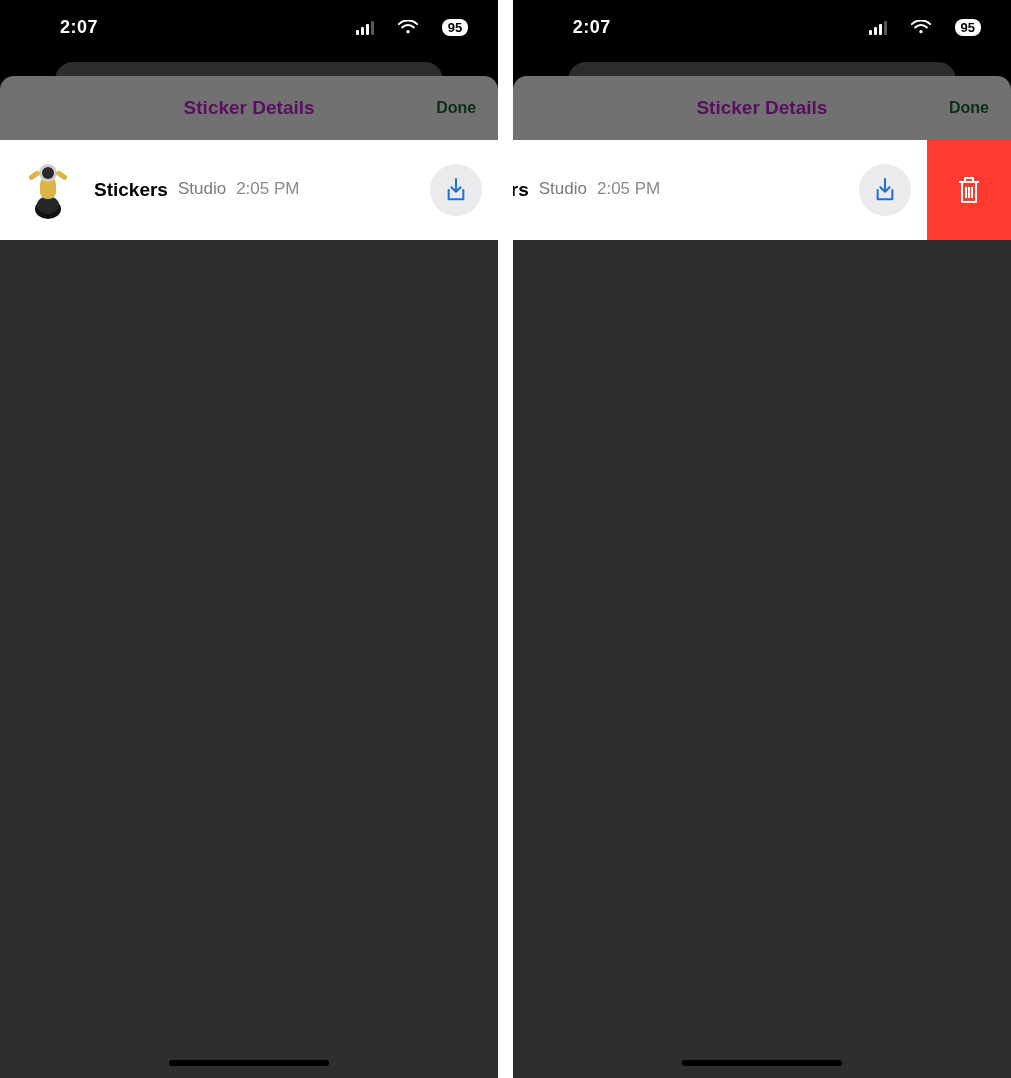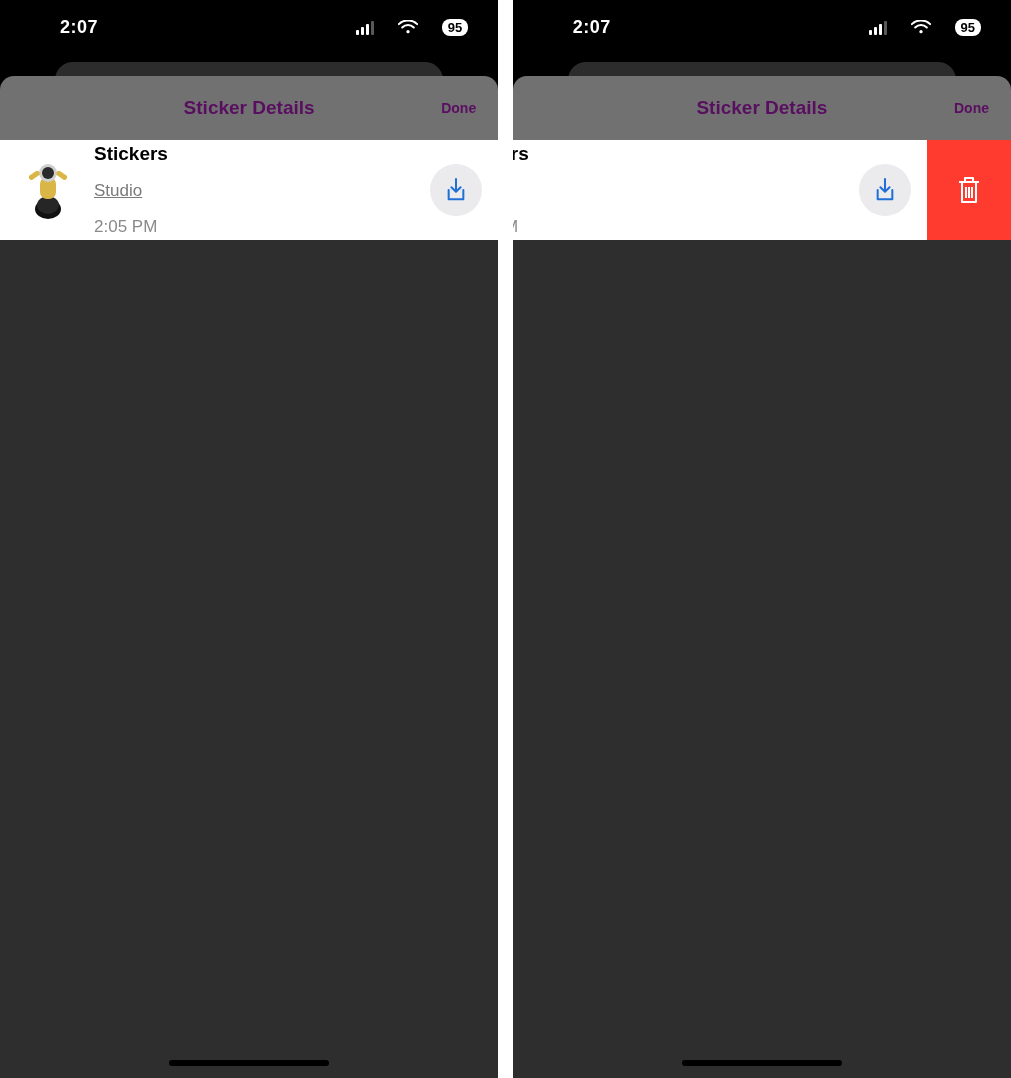--- a/index.html
+++ b/index.html
@@ -9,31 +9,31 @@
   .phone { width: 512px; height: 1078px; background: #000000; display: flex; flex-direction: column; overflow: hidden; position: relative; }
   
   .status-bar { height: 55px; display: flex; align-items: center; justify-content: space-between; padding: 0 30px 0 60px; color: #ffffff; }
   .status-time { font-size: 18px; font-weight: 600; letter-spacing: 0.5px; }
   .status-right { display: flex; align-items: center; gap: 24px; }
   .battery-pill { background: #ffffff; color: #000000; font-size: 13px; font-weight: 700; border-radius: 8px; padding: 2px 6px; line-height: 1; }
   .sheet-behind { position: absolute; top: 62px; left: 55px; right: 55px; height: 30px; background: rgba(127,127,127,0.35); border-top-left-radius: 18px; border-top-right-radius: 18px; }
   .modal { position: absolute; top: 76px; left: 0; right: 0; bottom: 0; display: flex; flex-direction: column; }
   .modal-header { height: 64px; background: #cfcecf; display: flex; align-items: center; justify-content: center; position: relative; border-top-left-radius: 14px; border-top-right-radius: 14px; }
   .modal-title { font-size: 19px; font-weight: 600; color: #a21caf; }
-  .modal-done { position: absolute; right: 22px; top: 50%; transform: translateY(-50%); font-size: 14px; font-weight: 600; color: #a21caf; }
+  .modal-done { position: absolute; right: 22px; top: 50%; transform: translateY(-50%); font-size: 16px; font-weight: 600; color: #14532d; }
   
   .list { background: #ffffff; }
   .row-wrap { display: flex; height: 100px; overflow: hidden; }
   .row { background: #ffffff; display: flex; align-items: center; padding: 0 16px 0 20px; flex: 1; }
   .row.shifted { margin-left: -70px; padding-left: 12px; }
   .thumb { width: 56px; height: 70px; display: flex; align-items: center; justify-content: center; margin-right: 18px; }
   .thumb svg { width: 46px; height: 62px; }
-  .row-text { flex: 1; display: flex; flex-direction: column; gap: 16px; }
+  .row-text { flex: 1; display: flex; flex-direction: row; gap: 10px; }
   .row-title { font-size: 19px; font-weight: 600; color: #000000; }
-  .row-sub { font-size: 17px; color: #7a7a7a; text-decoration: underline; }
+  .row-sub { font-size: 17px; color: #7a7a7a; }
   .row-time { font-size: 17px; color: #8a8a8a; }
   .dl-btn { width: 52px; height: 52px; border-radius: 50%; background: #ebebed; display: flex; align-items: center; justify-content: center; }
   .dl-btn svg { width: 22px; height: 26px; stroke: #1f6fd6; fill: none; stroke-width: 2.2; }
   .delete-btn { width: 84px; background: #ff3b30; display: flex; align-items: center; justify-content: center; }
   .delete-btn svg { width: 28px; height: 32px; fill: none; stroke: #ffffff; stroke-width: 2; }
   
   .modal-body-dim { flex: 1; background: #5a5959; }
   .dim-overlay { position: absolute; inset: 0; background: rgba(0,0,0,0.48); pointer-events: none; }
   .phone .home-indicator { position: absolute; bottom: 12px; left: 50%; transform: translateX(-50%); width: 160px; height: 6px; background: #000000; border-radius: 4px; z-index: 10; }
   

